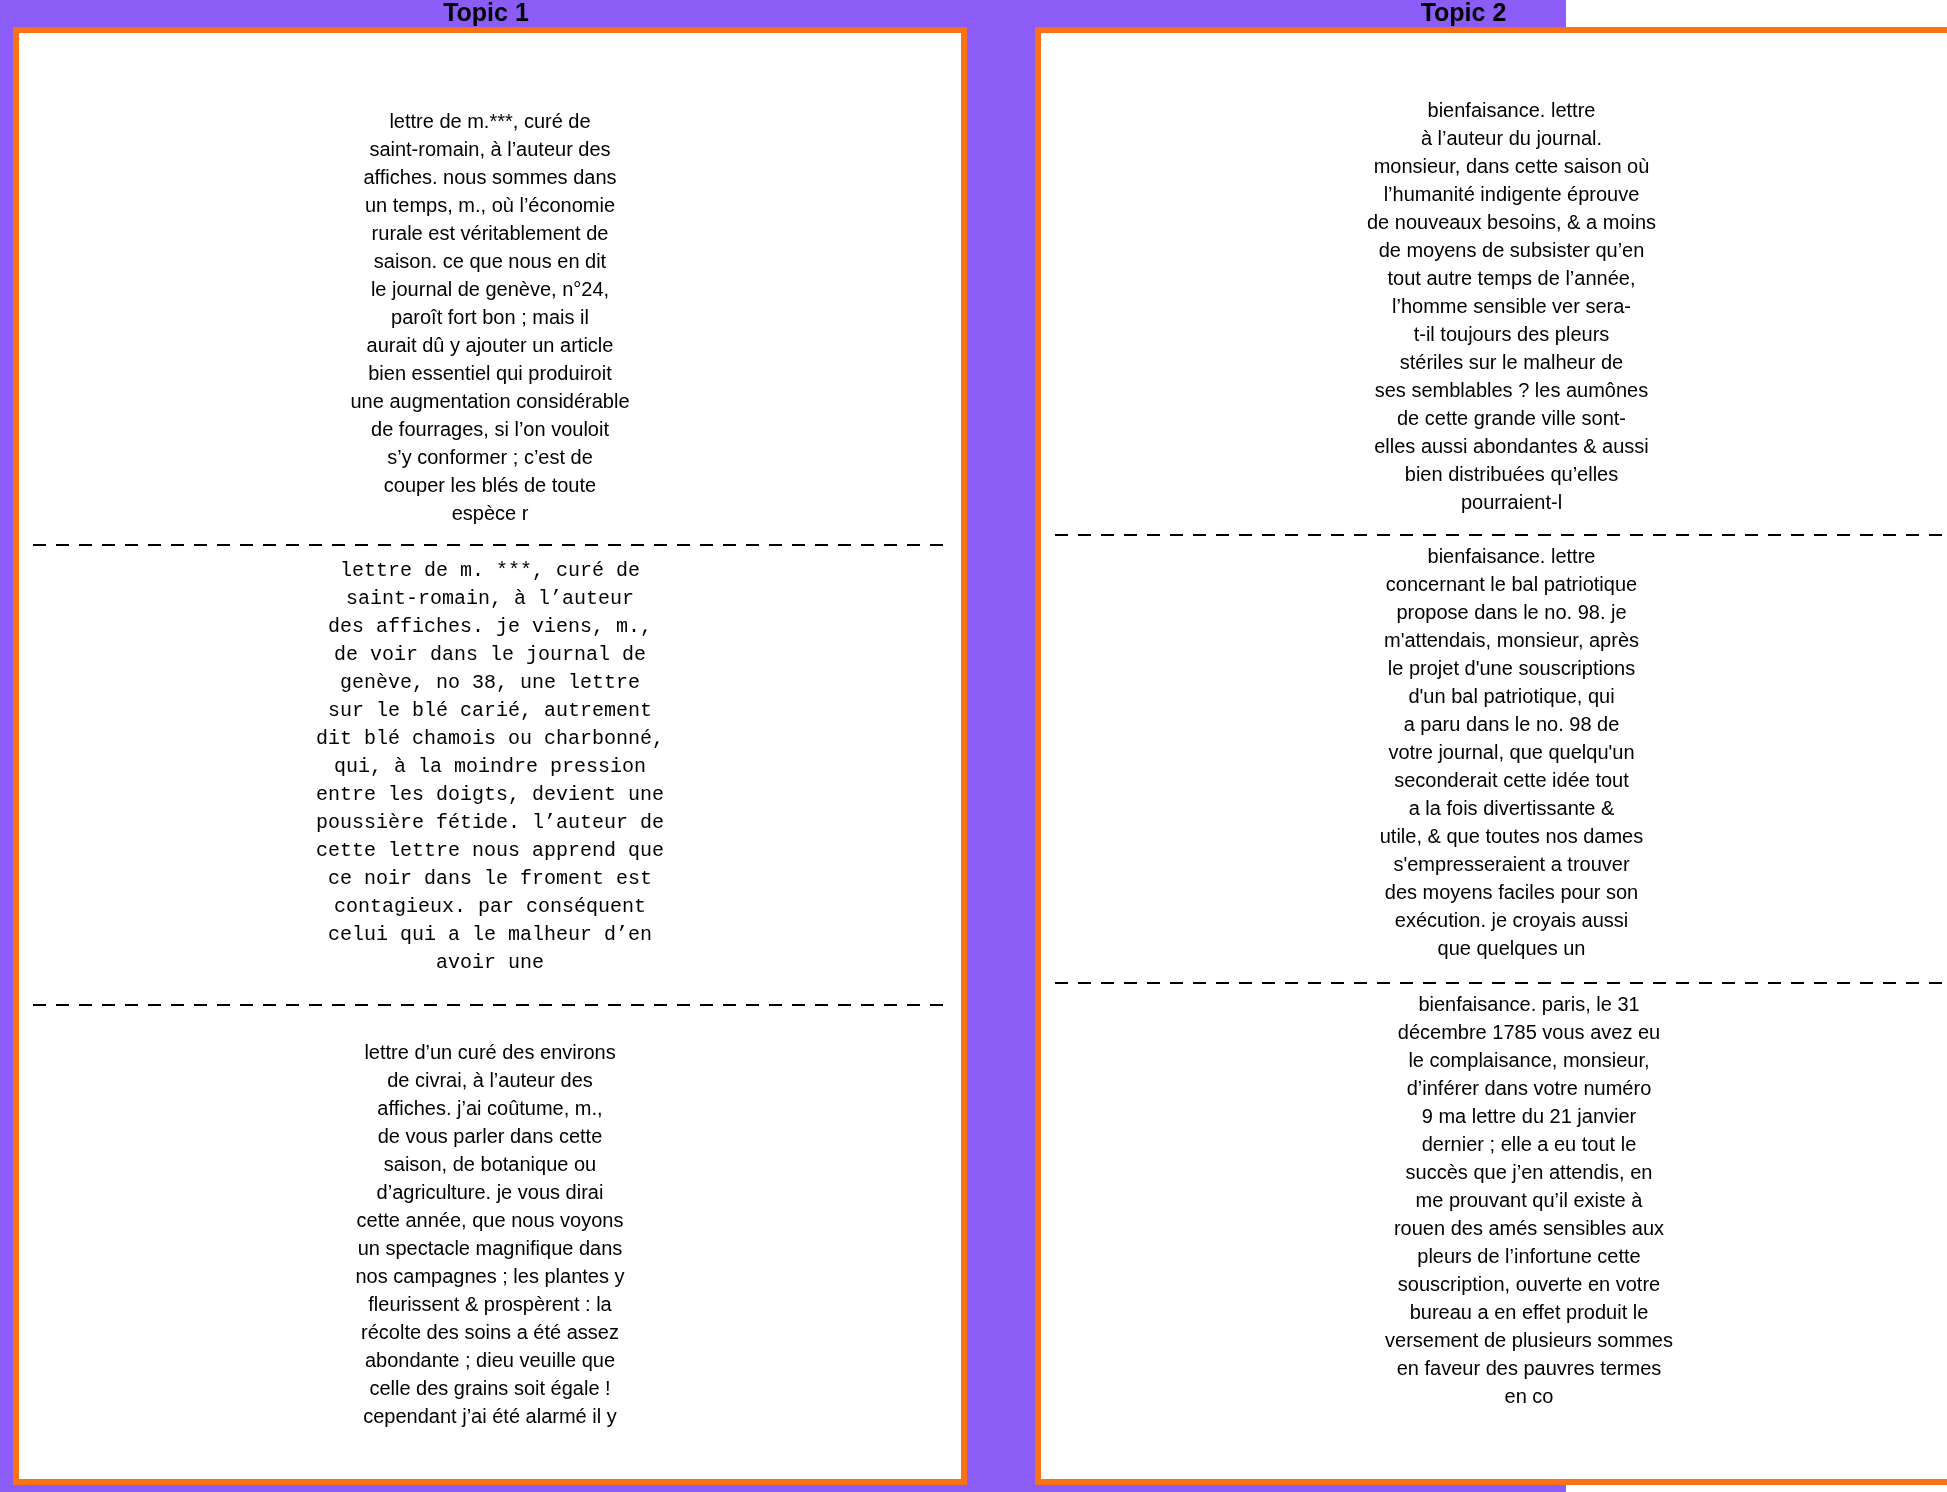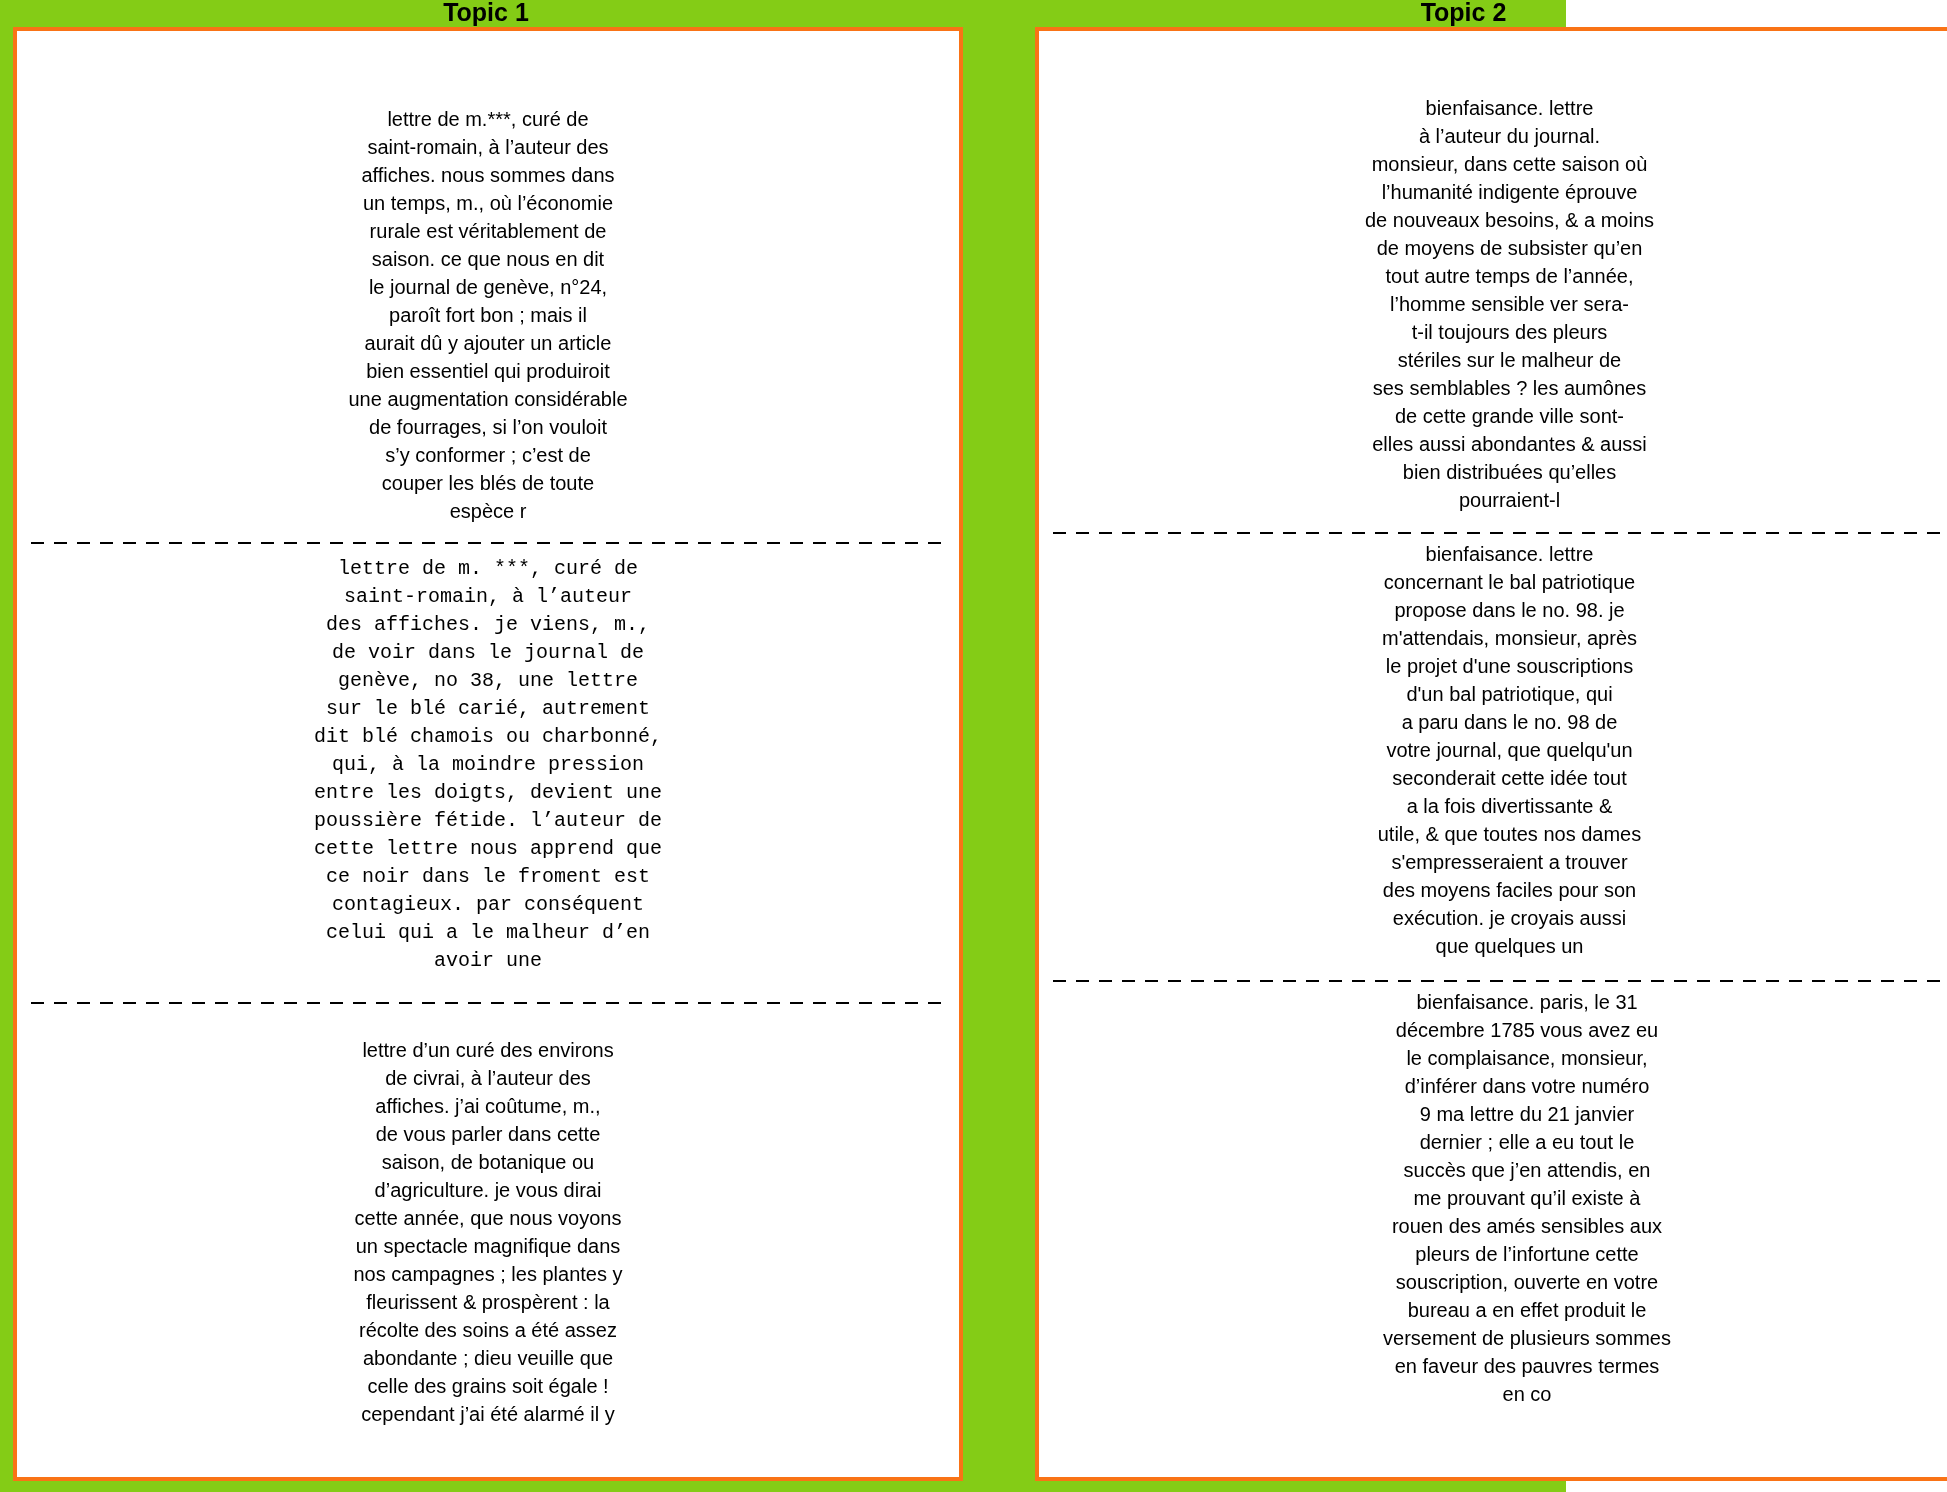--- a/index.html
+++ b/index.html
@@ -4,39 +4,39 @@
 <style>
   html, body {
     margin: 0;
     padding: 0;
     background: #ffffff;
   }
   .figure {
     position: relative;
     width: 1566px;
     height: 1492px;
-    background: #84cc16;
+    background: #8b5cf6;
     font-family: "Liberation Sans", sans-serif;
     color: #000000;
   }
   .panel-title {
     position: absolute;
     top: -2px;
     height: 28px;
     line-height: 28px;
     text-align: center;
     font-size: 25px;
     font-weight: bold;
     color: #000000;
   }
   .panel-box {
     position: absolute;
     top: 27px;
     height: 1446px;
-    border: 4px solid #f97316;
+    border: 6px solid #f97316;
     background: #ffffff;
   }
   .doc {
     position: absolute;
     left: 0;
     right: 0;
     text-align: center;
     font-size: 20px;
     line-height: 28px;
     white-space: pre-line;

